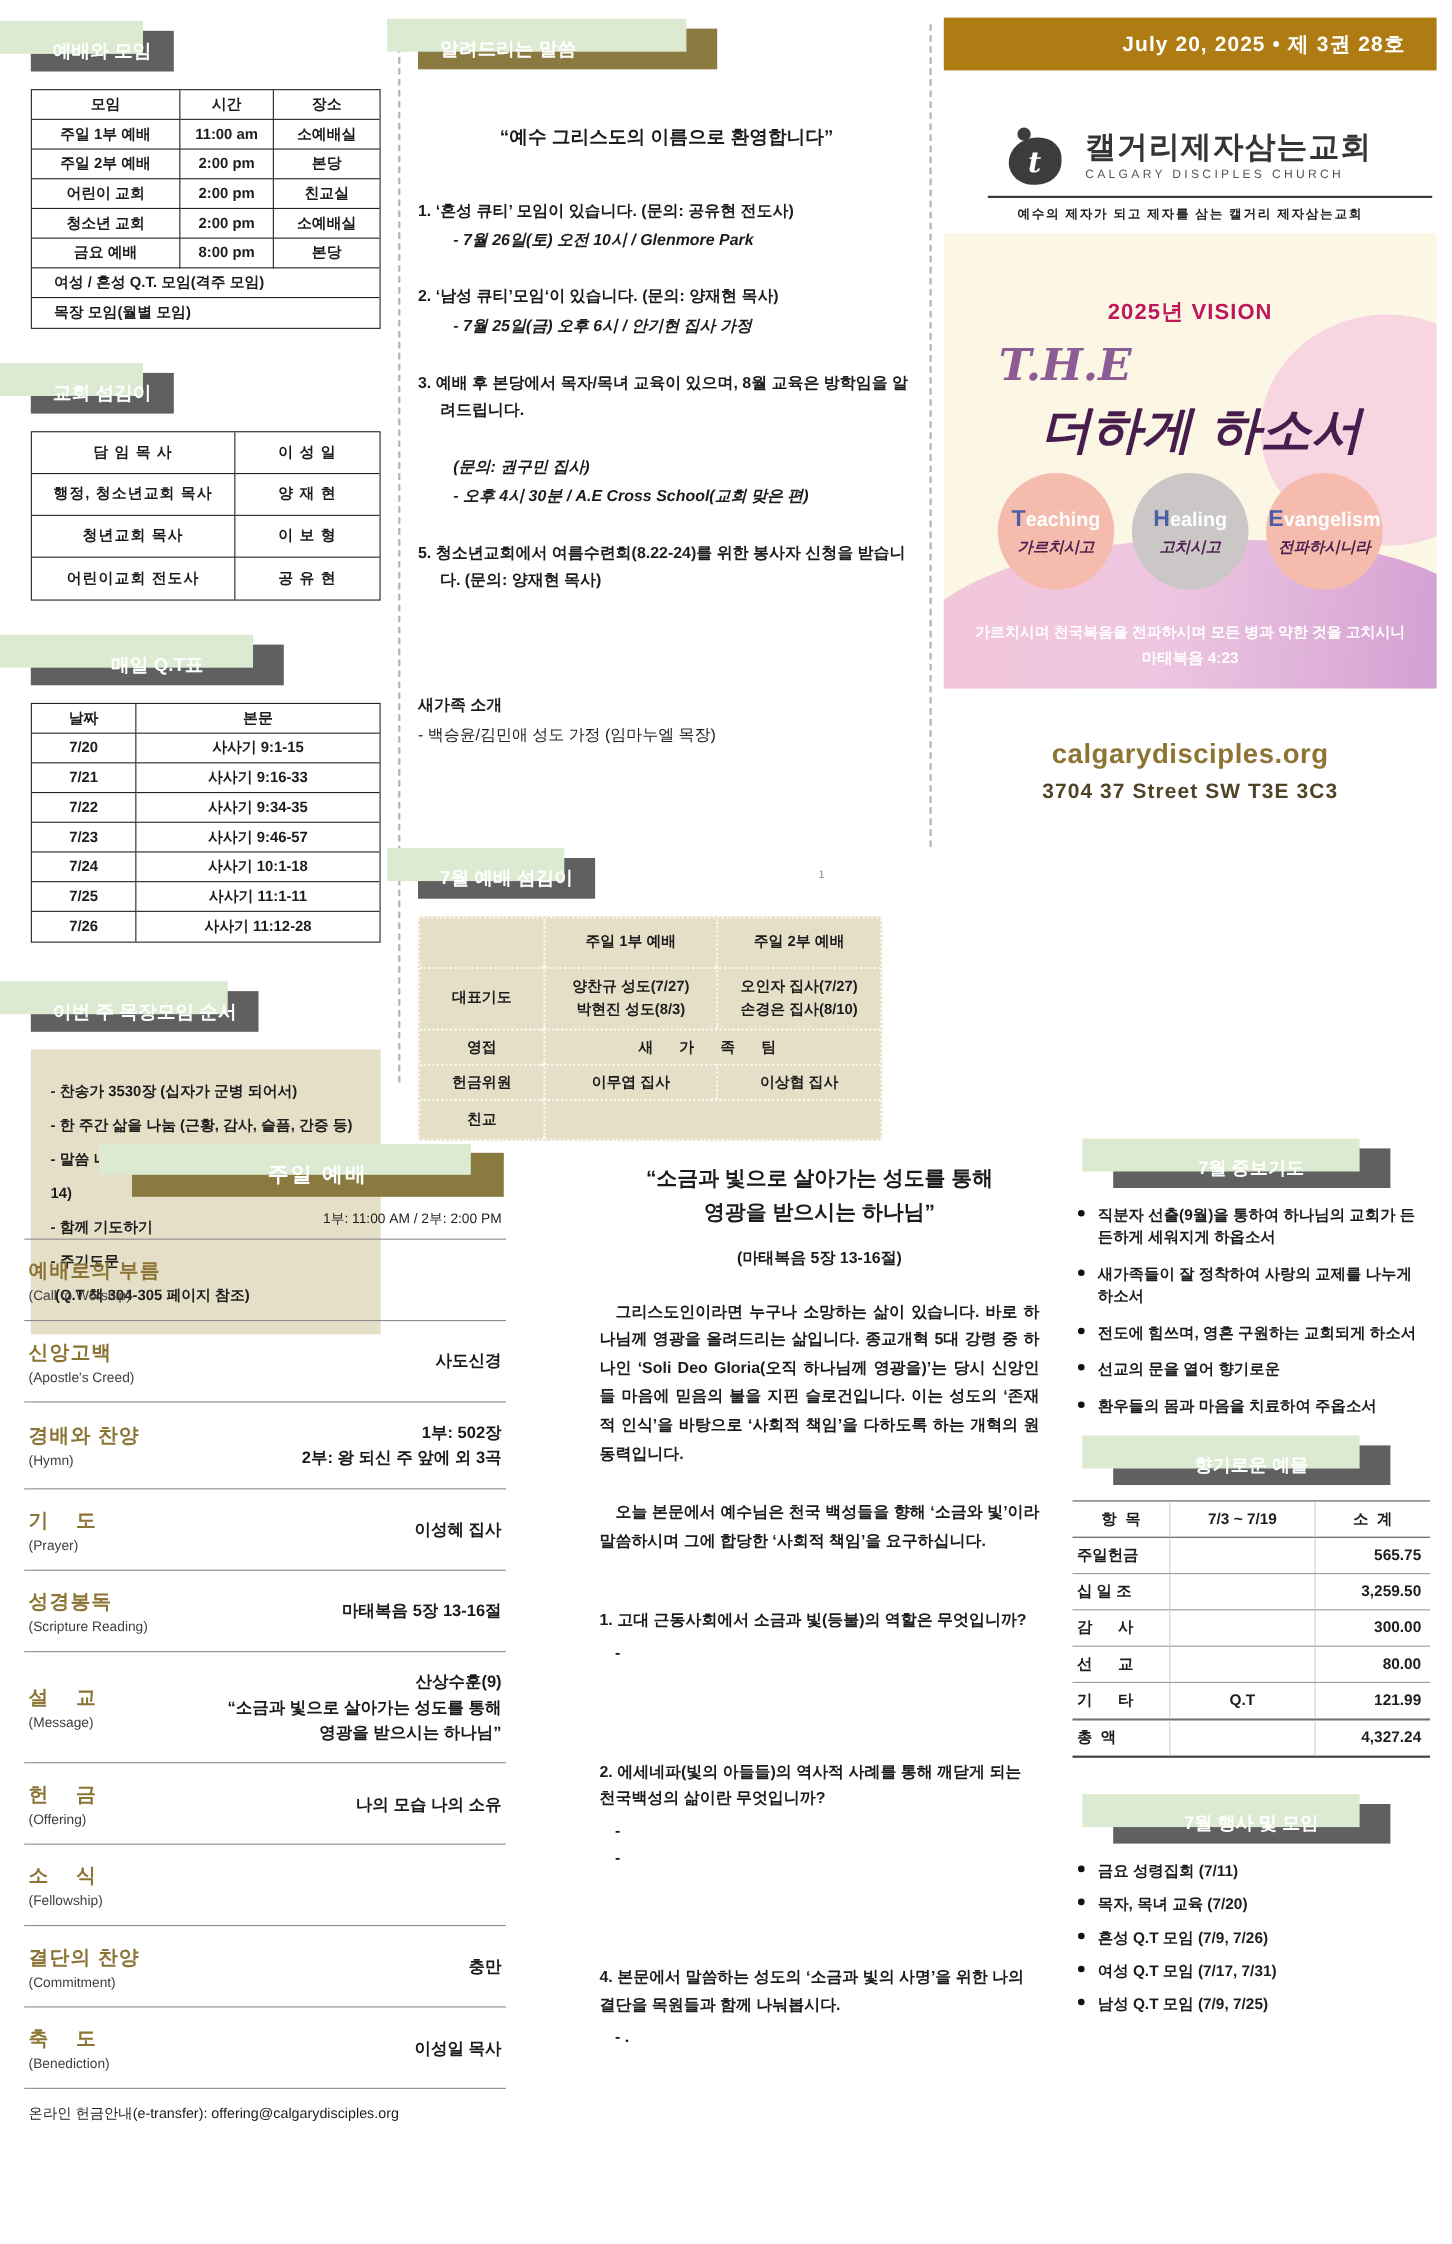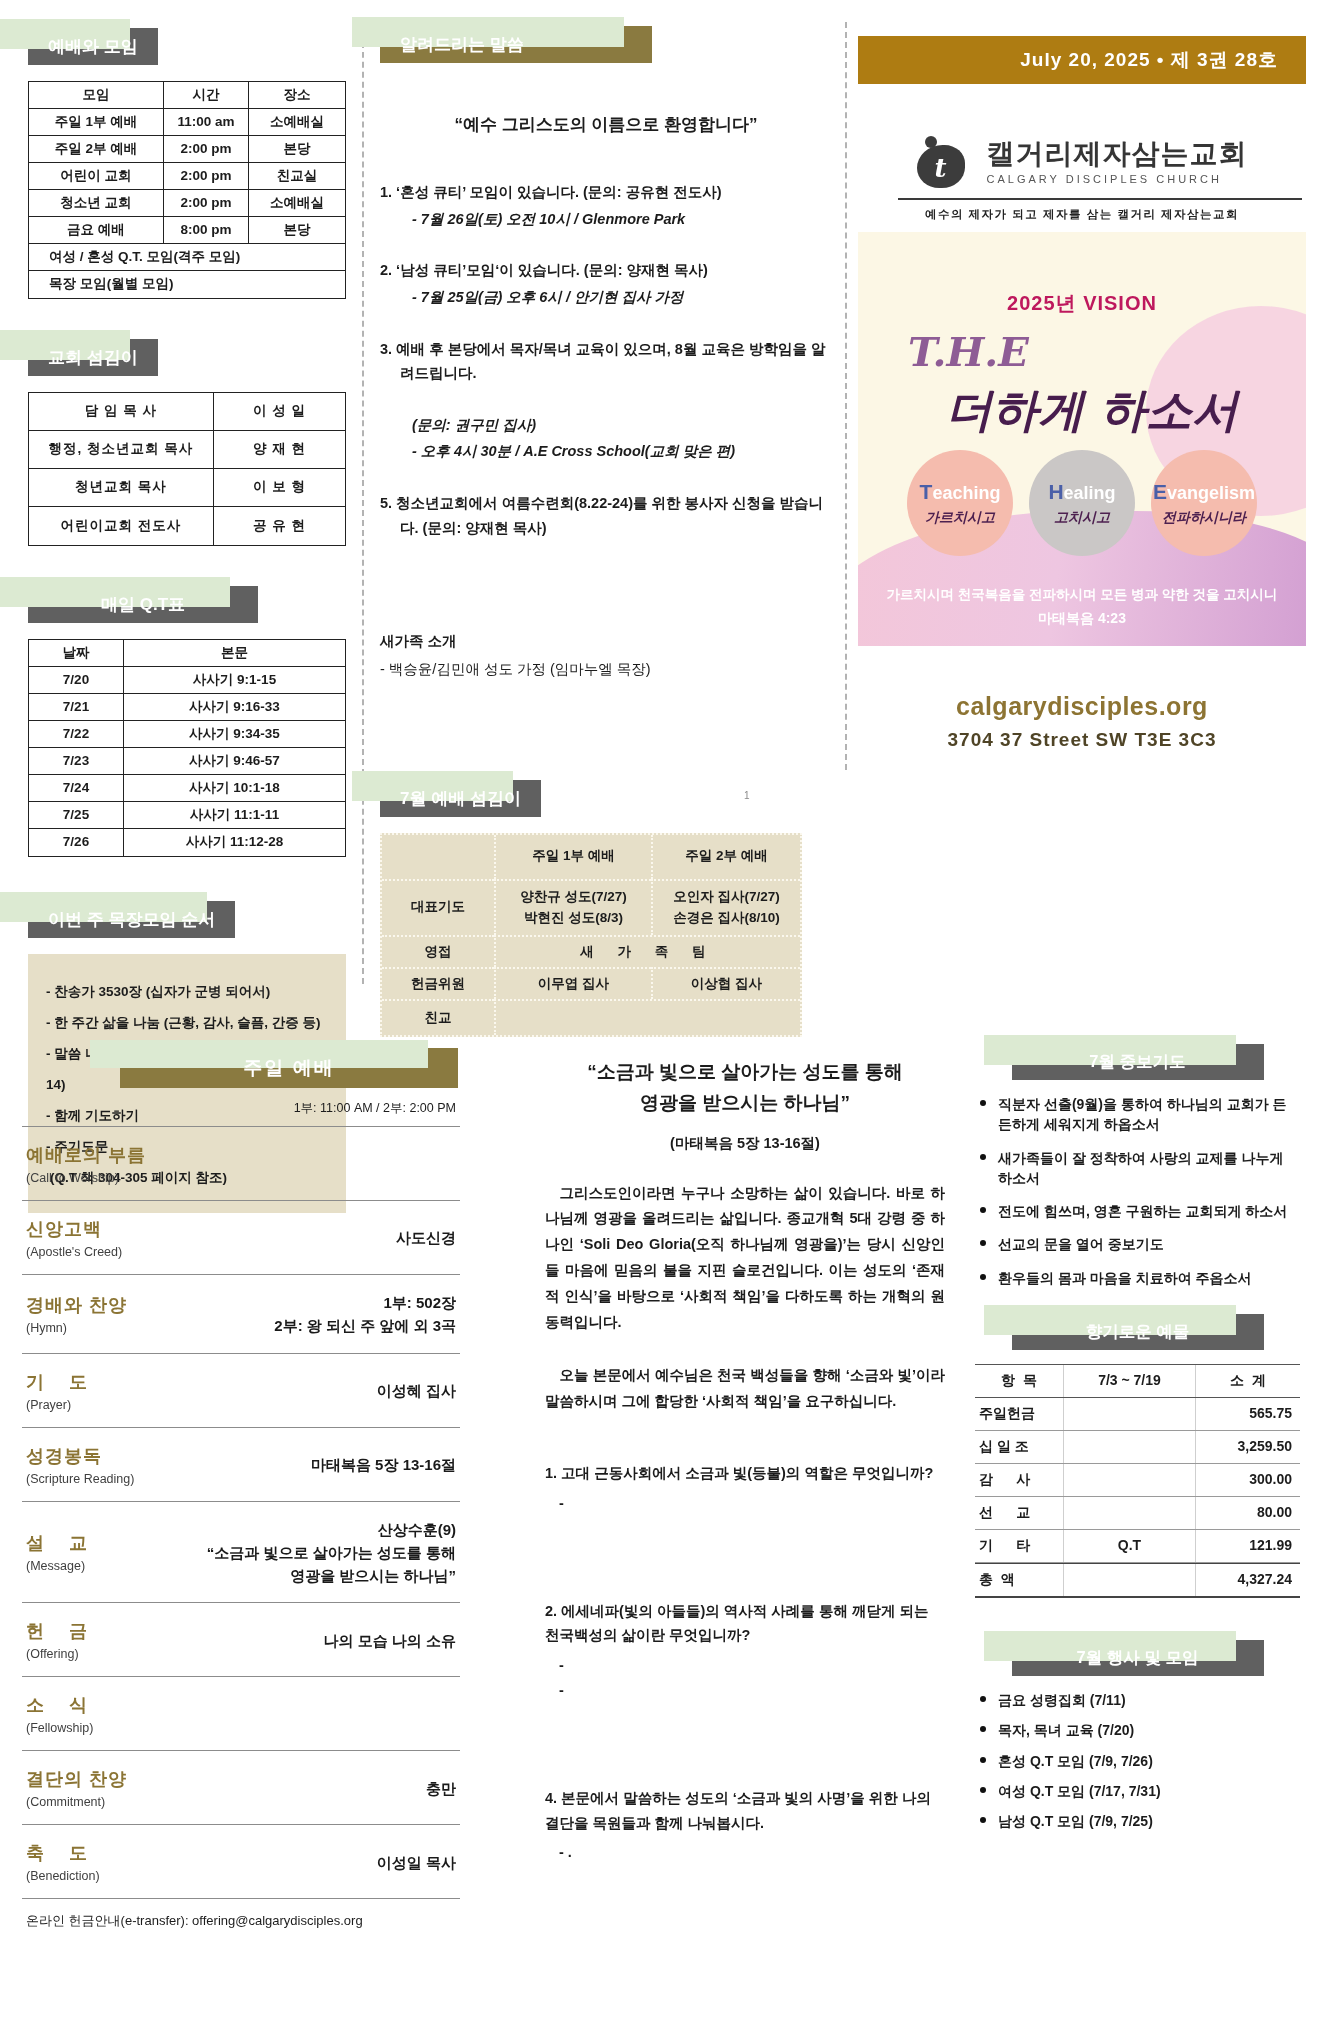--- a/index.html
+++ b/index.html
@@ -82,21 +82,21 @@
     font-size:13.5px; text-align:center; padding:5px 4px; line-height:1.5;
   }
   .serv .row:first-child > div { border-top:none; }
   .serv .row > div:first-child { border-left:none; }
   .serv .merge { grid-template-columns:112px 1fr; }
   .serv .wide { letter-spacing:10px; }
   
   .issue-bar {
     background:#ae7c12; color:#fff;
     font-size:19px; text-align:right;
-    padding:11px 28px 11px 10px; letter-spacing:1px;margin-top:20px;
+    padding:11px 28px 11px 10px; letter-spacing:1px;
   }
   .logo-row { display:flex; align-items:center; justify-content:center; gap:14px; margin-top:52px; }
   .logo-mark { position:relative; width:56px; height:52px; flex:none; }
   .logo-blob {
     position:absolute; left:0; bottom:0; width:48px; height:43px;
     background:#3c3c3c; border-radius:58% 46% 52% 50%;
     display:flex; align-items:center; justify-content:center;
   }
   .logo-blob span { color:#fff; font-family:"DejaVu Serif", serif; font-style:italic; font-size:26px; font-weight:700; margin-top:2px; }
   .logo-dot { position:absolute; top:0; left:8px; width:12px; height:12px; background:#3c3c3c; border-radius:50%; }
@@ -513,21 +513,21 @@
   <div class="q">4. 본문에서 말씀하는 성도의 ‘소금과 빛의 사명’을 위한 나의 결단을 목원들과 함께 나눠봅시다.</div>
   <div class="ans">- .</div>
 </div>
 
 <div class="col" id="col-right-bot">
   <div class="sec-head br-head">7월 중보기도</div>
   <ul class="dotlist">
     <li>직분자 선출(9월)을 통하여 하나님의 교회가 든든하게 세워지게 하옵소서</li>
     <li>새가족들이 잘 정착하여 사랑의 교제를 나누게 하소서</li>
     <li>전도에 힘쓰며, 영혼 구원하는 교회되게 하소서</li>
-    <li>선교의 문을 열어 중보기도</li>
+    <li>선교의 문을 열어 향기로운</li>
     <li>환우들의 몸과 마음을 치료하여 주옵소서</li>
   </ul>
 
   <div class="gifts-wrap">
     <div class="sec-head br-head">향기로운 예물</div>
     <div class="gifts">
       <div class="row head">
         <div class="c">항  목</div>
         <div class="c">7/3 ~ 7/19</div>
         <div class="c">소  계</div>

